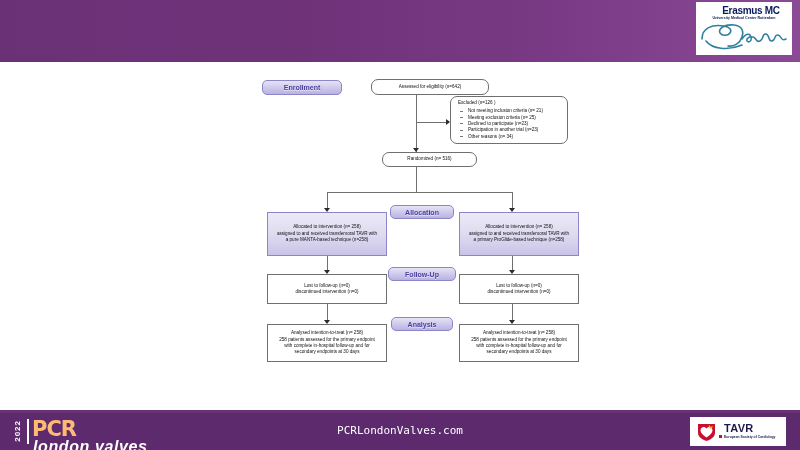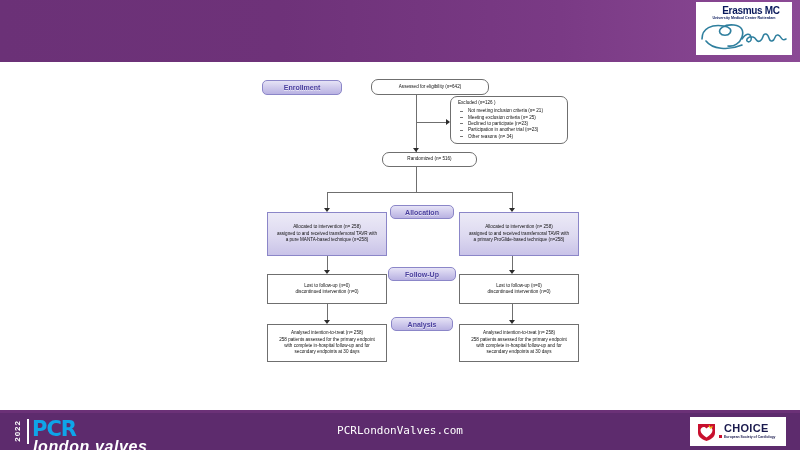--- a/index.html
+++ b/index.html
@@ -48,21 +48,21 @@
   .pcr-logo{position:absolute;left:14px;top:4px;width:180px;height:30px;}
   .pcr-year{
     position:absolute;left:0px;top:3px;
     color:#ffffff;font-size:8px;font-weight:bold;letter-spacing:1px;
     writing-mode:vertical-rl;transform:rotate(180deg);
     line-height:8px;
   }
   .pcr-bar{position:absolute;left:13px;top:2px;width:2px;height:25px;background:#ffffff;}
   .pcr-main{
     position:absolute;left:18px;top:0px;
-    color:#0ea5e9;font-size:21px;font-weight:bold;letter-spacing:-1px;
+    color:#fdba74;font-size:21px;font-weight:bold;letter-spacing:-1px;
     font-family:"DejaVu Sans", sans-serif;
   }
   .pcr-sub{
     position:absolute;left:19px;top:21px;
     color:#ffffff;font-size:16px;font-style:italic;font-weight:bold;
     letter-spacing:0.6px;
   }
   .footer-url{
     position:absolute;left:0;top:11px;width:800px;text-align:center;
     color:#ffffff;font-size:11px;
@@ -254,17 +254,17 @@
 
   <div class="footer-url">PCRLondonValves.com</div>
 
   <div class="eapci-logo">
     <svg class="eapci-heart" width="21" height="20" viewBox="0 0 21 20">
       <path d="M2 2 L19 2 L19 11 C19 15.5 13.5 18 10.5 19 C7.5 18 2 15.5 2 11 Z" fill="#c8102e"></path>
       <path d="M10.5 15.5 C7 13 4.5 11 4.5 8.3 C4.5 6.4 6 5 7.8 5 C8.9 5 9.9 5.6 10.5 6.5
                C11.1 5.6 12.1 5 13.2 5 C15 5 16.5 6.4 16.5 8.3 C16.5 11 14 13 10.5 15.5 Z" fill="#ffffff"></path>
       <path d="M13 3.5 L14.5 6 L16.5 4.5" fill="none" stroke="#f5c518" stroke-width="1.2"></path>
     </svg>
-    <div class="eapci-name">CHOICE</div>
+    <div class="eapci-name">TAVR</div>
     <div class="eapci-dot"></div>
     <div class="eapci-sub">European Society of Cardiology</div>
   </div>
 </div>
 
 </body></html>

